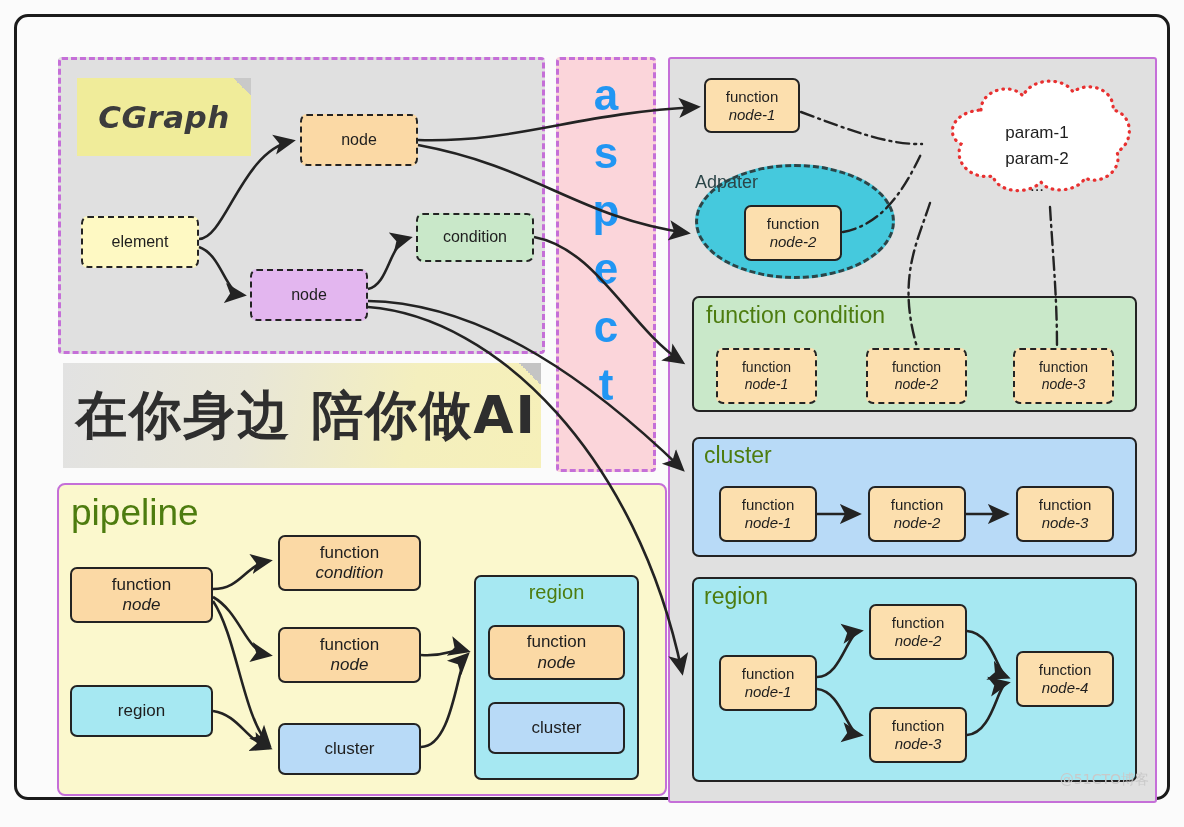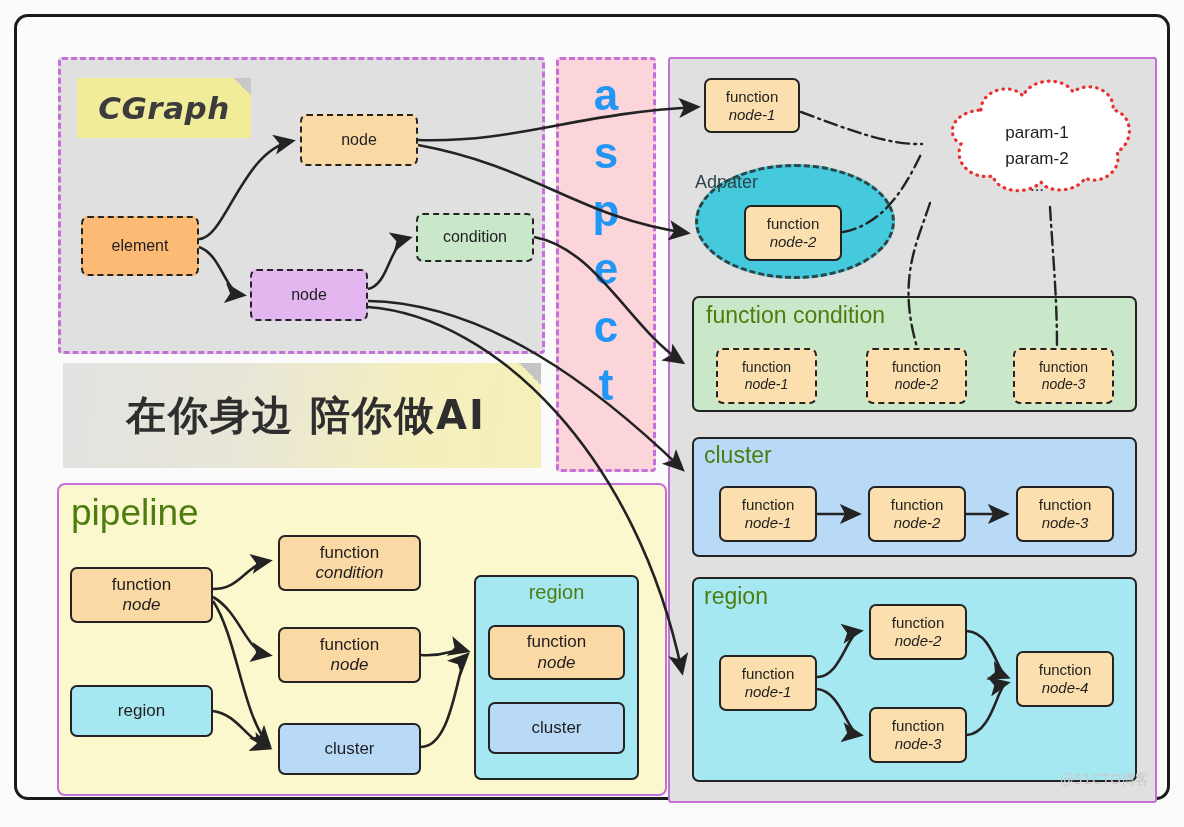--- a/index.html
+++ b/index.html
@@ -36,21 +36,21 @@
     background:#e0e0e0;border:2px solid #c56fd8;border-radius:3px;
   }
   #pipeline-panel{
     left:40px;top:466px;width:610px;height:313px;
     background:#fbf8cd;border:2px solid #c56fd8;border-radius:8px;
   }
 
   
   .sticky{position:absolute;box-sizing:border-box;}
   #cgraph-note{
-    left:60px;top:61px;width:174px;height:60px;
+    left:60px;top:61px;width:174px;height:78px;
     background:#f0ec9a;
   }
   #cgraph-note .fold{
     position:absolute;right:0;top:0;width:18px;height:18px;
     background:linear-gradient(225deg,#c9c9c9 50%,transparent 50%);
   }
   #cgraph-note .txt{
     position:absolute;left:0;right:0;top:0;bottom:0;
     display:flex;align-items:center;justify-content:center;
     font-family:"DejaVu Sans",sans-serif;font-style:italic;font-weight:bold;
@@ -61,21 +61,21 @@
     background:linear-gradient(100deg,#e2e2e2 0%,#e8e6d7 38%,#f4efbe 72%,#f6f0b9 100%);
   }
   #slogan-note .fold{
     position:absolute;right:0;top:0;width:22px;height:22px;
     background:linear-gradient(225deg,#c4c4c4 50%,transparent 50%);
   }
   #slogan-note .txt{
     position:absolute;left:0;right:0;top:0;bottom:0;
     display:flex;align-items:center;justify-content:center;
     font-family:"DejaVu Sans",sans-serif;font-weight:bold;
-    font-size:40px;color:#2e2e2e;letter-spacing:2px;margin-left:8px;
+    font-size:52px;color:#2e2e2e;letter-spacing:2px;margin-left:8px;
   }
 
   
   .box{
     position:absolute;box-sizing:border-box;
     display:flex;align-items:center;justify-content:center;
     text-align:center;color:#1e1e1e;
     font-family:"Liberation Sans",sans-serif;
     border-radius:7px;line-height:1.18;
   }
@@ -105,21 +105,21 @@
 <div id="canvas">
   <div id="frame">
 
     <div class="panel" id="cgraph-panel"></div>
 
     <div class="sticky" id="cgraph-note">
       <div class="txt">CGraph</div>
       <div class="fold"></div>
     </div>
 
-    <div class="box dashed" id="box-element" style="left:64px;top:199px;width:118px;height:60px;background:#fdba74;font-size:16px;">
+    <div class="box dashed" id="box-element" style="left:64px;top:199px;width:118px;height:52px;background:#fef9c3;font-size:16px;">
       <span>element</span>
     </div>
 
     <div class="box dashed" id="box-node" style="left:283px;top:97px;width:118px;height:52px;background:#fbd9a5;font-size:16px;">
       <span>node</span>
     </div>
 
     <div class="box dashed" id="box-group" style="left:233px;top:252px;width:118px;height:52px;background:#e3b6ef;font-size:16px;">
       <span>node</span>
     </div>

